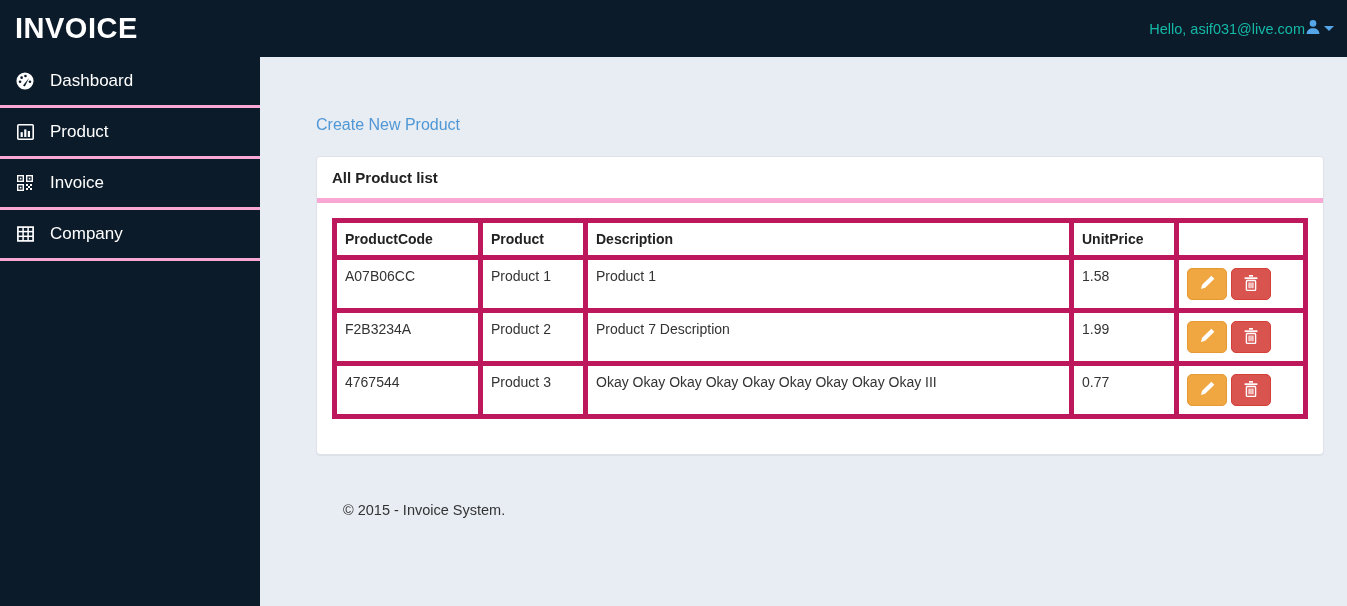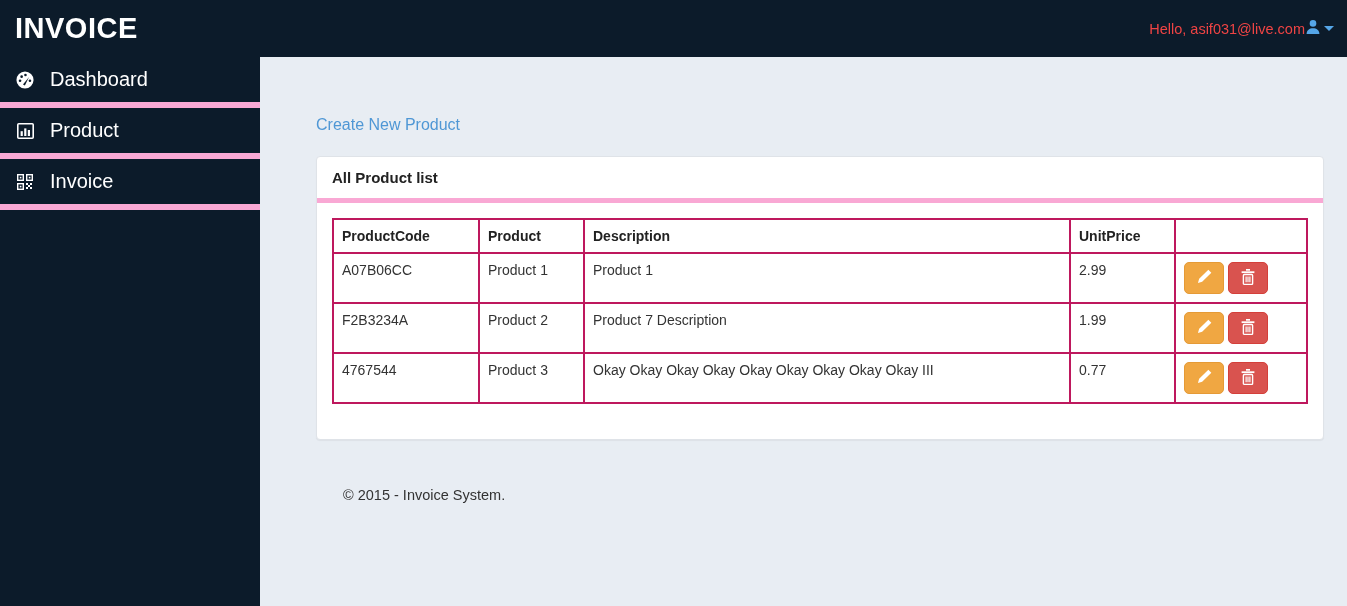--- a/index.html
+++ b/index.html
@@ -4,46 +4,46 @@
 <style>
   * { margin:0; padding:0; box-sizing:border-box; }
   html,body { width:1347px; height:606px; overflow:hidden;
     font-family:"Liberation Sans", sans-serif; font-size:14px; background:#e8edf3; }
 
   
   .navbar { position:absolute; top:0; left:0; width:1347px; height:57px;
     background:#0c1b2a; display:flex; align-items:center; justify-content:space-between;
     padding:0 13px 0 15px; z-index:10; }
   .brand { color:#ffffff; font-size:29px; font-weight:bold; letter-spacing:.5px; cursor:pointer; }
-  .user-area { display:flex; align-items:center; color:#ef4444; cursor:pointer; }
+  .user-area { display:flex; align-items:center; color:#14b8a6; cursor:pointer; }
   .user-area .greeting { font-size:14.5px; }
   .caret { width:0; height:0; border-left:5px solid transparent; border-right:5px solid transparent;
     border-top:5px solid #55a6e8; margin-left:3px; }
 
   
   .sidebar { position:absolute; top:57px; left:0; width:260px; height:549px; background:#0c1b2a; }
   .side-item { height:51px; display:flex; align-items:center; gap:15px; padding:0 15px;
-    color:#ffffff; font-size:20px; border-bottom:6px solid #f9a8d4; cursor:pointer; }
+    color:#ffffff; font-size:17px; border-bottom:3px solid #f9a8d4; cursor:pointer; }
   .side-item .ic { width:20px; display:flex; justify-content:center; align-items:center; }
 
   
   .content { position:absolute; top:57px; left:276px; width:1087px; height:549px;
     background:#e8edf3; overflow:hidden; }
   .container { padding:0 39px 0 40px; }
   .create-link { display:inline-block; margin-top:59px; color:#4f97d5; font-size:16px;
     text-decoration:none; cursor:pointer; }
 
   .panel { margin-top:22px; background:#ffffff; border:1px solid #dfe3e8; border-radius:4px;
     box-shadow:0 1px 1px rgba(0,0,0,.05); }
   .panel-heading { padding:12px 15px; border-bottom:5px solid #f9a8d4; font-weight:bold;
     font-size:15px; color:#222222; }
   .panel-body { padding:15px 15px 35px 15px; }
 
   table { width:100%; border-collapse:collapse; color:#333333; font-size:14px; table-layout:fixed; }
-  th, td { border:2px solid #be185d; padding:8px; text-align:left; vertical-align:top;
+  th, td { border:5px solid #be185d; padding:8px; text-align:left; vertical-align:top;
     overflow:hidden; white-space:nowrap; }
   th { font-weight:bold; color:#222222; }
   td.cell-actions { padding:8px; }
 
   .btn { width:40px; height:32px; border-radius:5px; display:inline-flex; align-items:center;
     justify-content:center; cursor:pointer; vertical-align:middle; }
   .btn-edit { background:#f0a742; border:1px solid #e59a36; margin-right:4px; }
   .btn-delete { background:#d9534f; border:1px solid #d43f3a; }
 
   .footer { margin-top:47px; color:#333333; font-size:14.5px;margin-left:27px; }
@@ -106,20 +106,32 @@
         <rect x="9" y="9" width="2" height="2" fill="#ffffff"></rect>
         <rect x="13" y="9" width="2" height="2" fill="#ffffff"></rect>
         <rect x="11" y="11" width="2" height="2" fill="#ffffff"></rect>
         <rect x="9" y="13" width="2" height="2" fill="#ffffff"></rect>
         <rect x="13" y="13" width="2" height="2" fill="#ffffff"></rect>
       </svg>
     </span>
     <span>Invoice</span>
   </div>
 
+  <div class="side-item">
+    <span class="ic">
+      <svg width="17" height="16" viewBox="0 0 17 16">
+        <rect x="0.9" y="1.1" width="15.2" height="13.8" fill="none" stroke="#ffffff" stroke-width="1.7"></rect>
+        <line x1="0.9" y1="5.6" x2="16.1" y2="5.6" stroke="#ffffff" stroke-width="1.5"></line>
+        <line x1="0.9" y1="10.3" x2="16.1" y2="10.3" stroke="#ffffff" stroke-width="1.5"></line>
+        <line x1="6.1" y1="1.1" x2="6.1" y2="14.9" stroke="#ffffff" stroke-width="1.5"></line>
+        <line x1="11.1" y1="1.1" x2="11.1" y2="14.9" stroke="#ffffff" stroke-width="1.5"></line>
+      </svg>
+    </span>
+    <span>Company</span>
+  </div>
 
 
 </div>
 
 <div class="content">
   <div class="container">
 
     <a class="create-link">Create New Product</a>
 
     <div class="panel">
@@ -140,21 +152,21 @@
               <th>Description</th>
               <th>UnitPrice</th>
               <th></th>
             </tr>
           </thead>
           <tbody>
             <tr>
               <td>A07B06CC</td>
               <td>Product 1</td>
               <td>Product 1</td>
-              <td>2.99</td>
+              <td>1.58</td>
               <td class="cell-actions">
                 <span class="btn btn-edit">
                   <span>
                     <svg width="15" height="15" viewBox="0 0 16 16">
                       <path d="M12.1.7l3.2 3.2-9.8 9.8L1 15l1.3-4.5 9.8-9.8z" fill="#ffffff"></path>
                     </svg>
                   </span>
                 </span><span class="btn btn-delete">
                   <span>
                     <svg width="14" height="16" viewBox="0 0 14 16">

